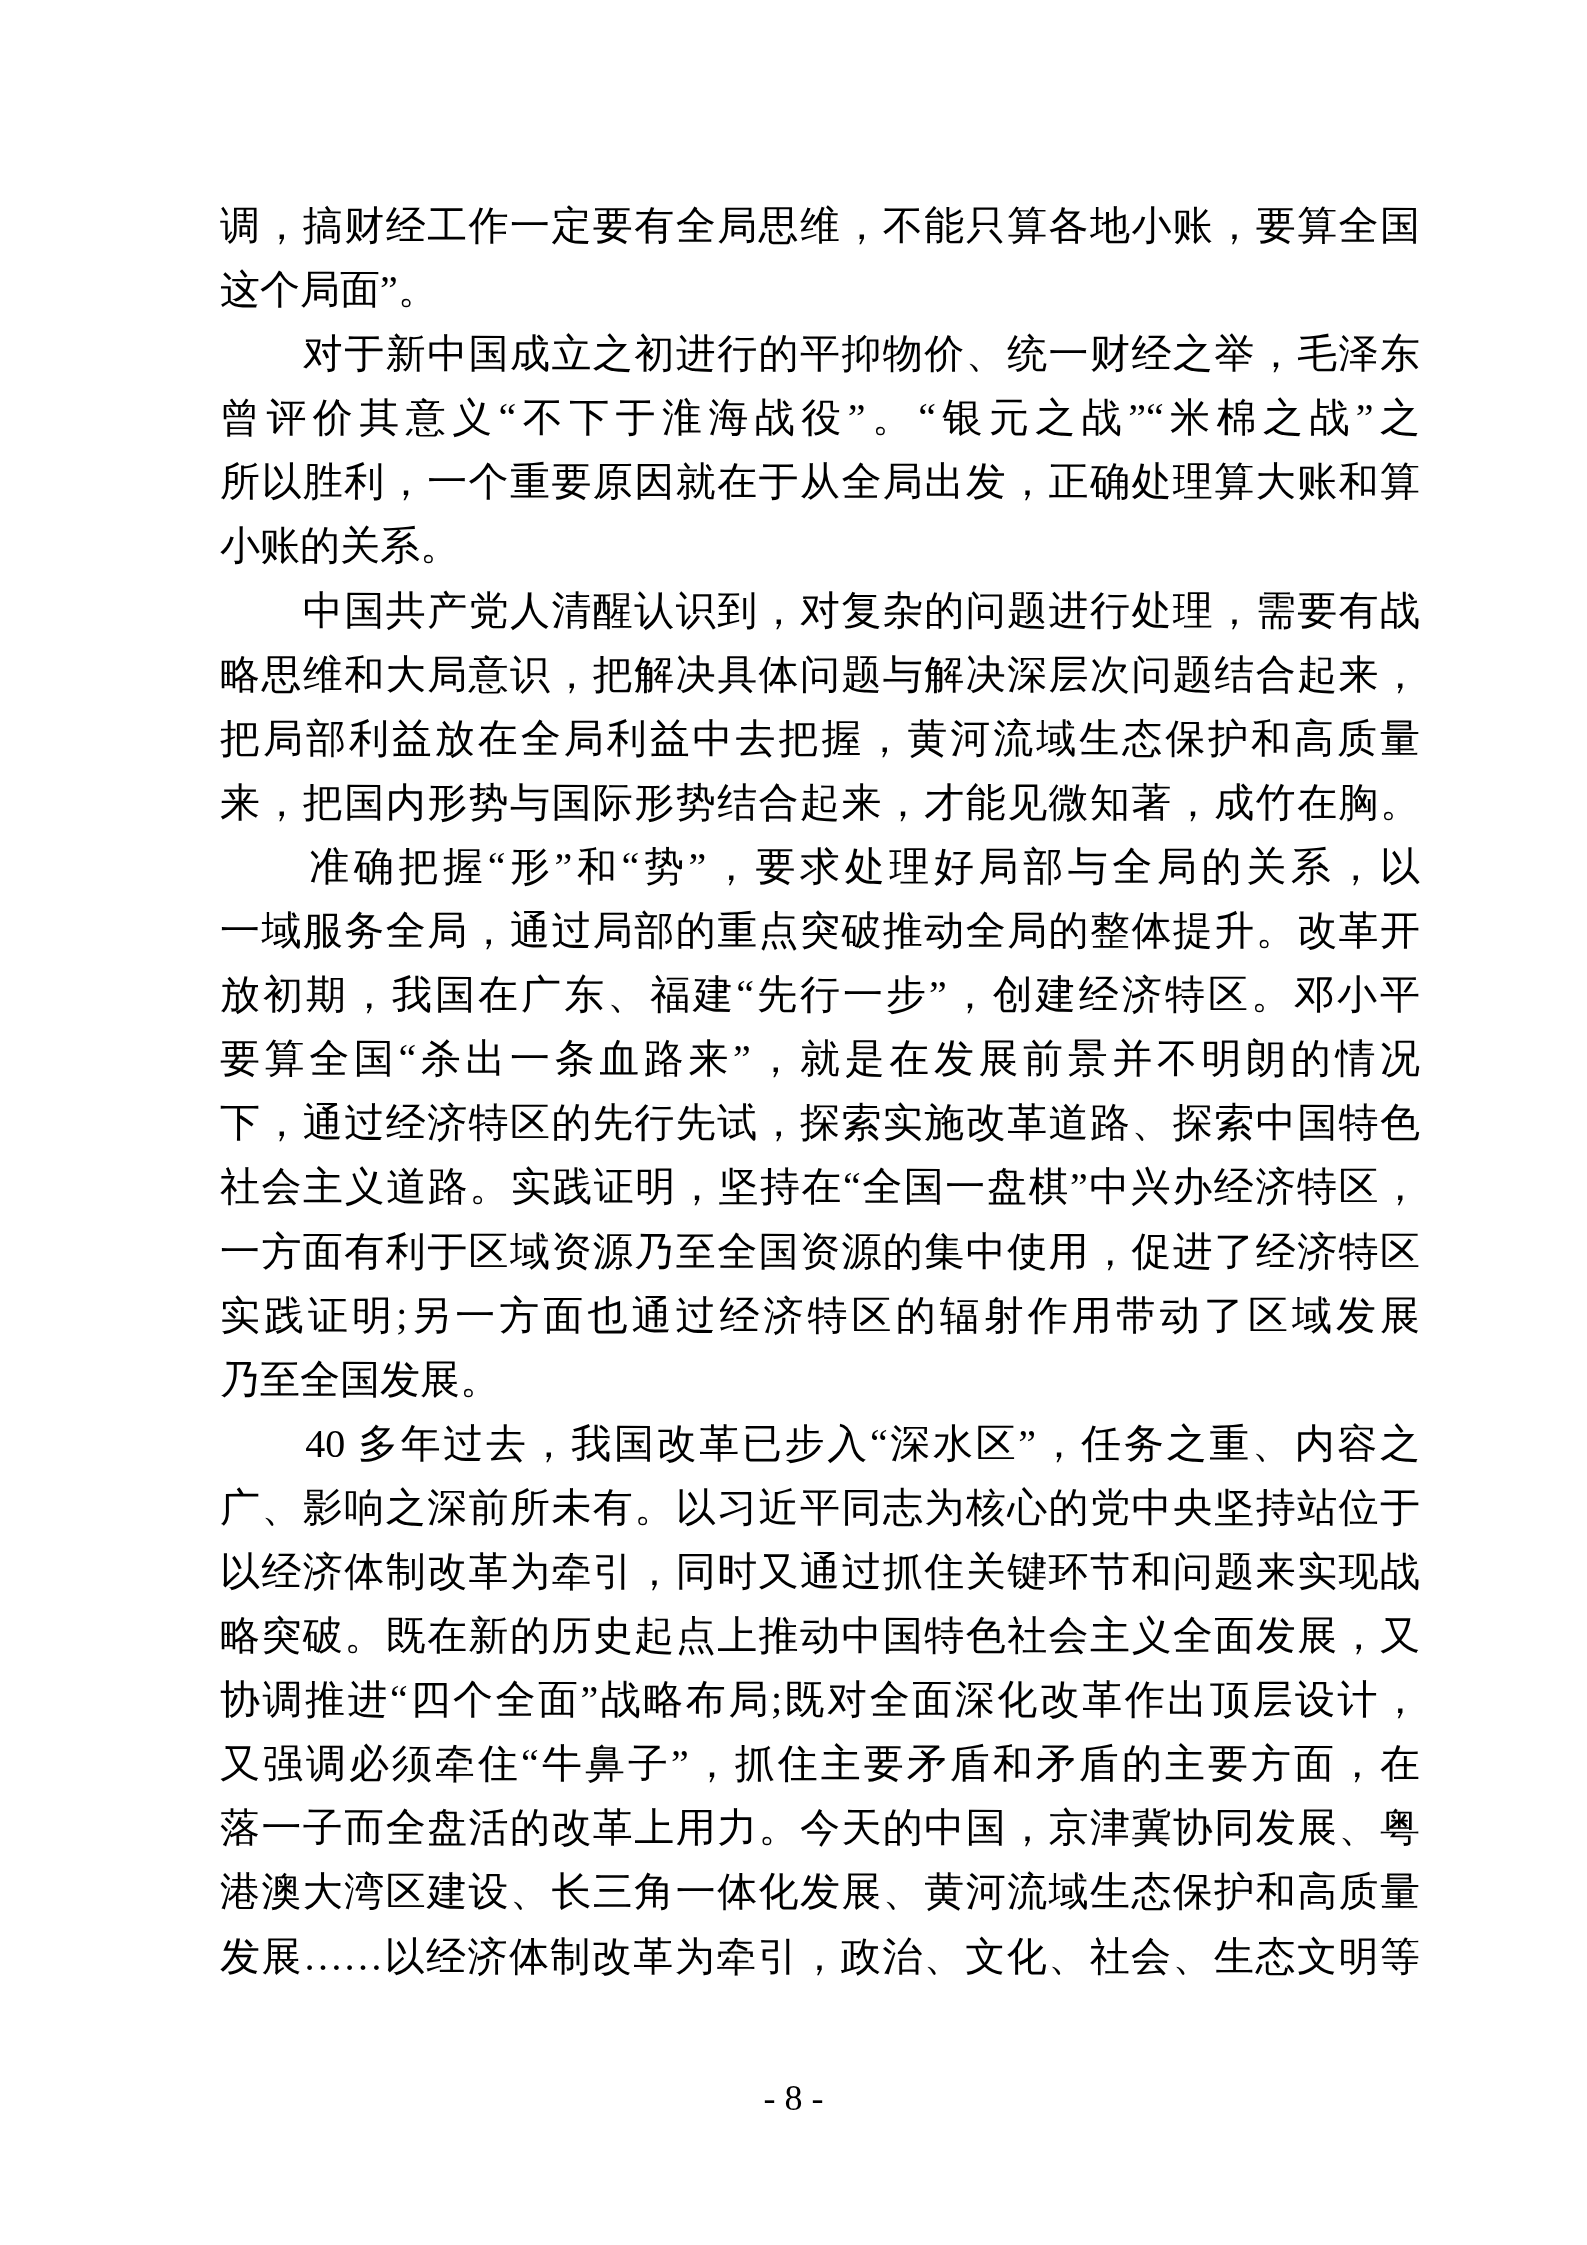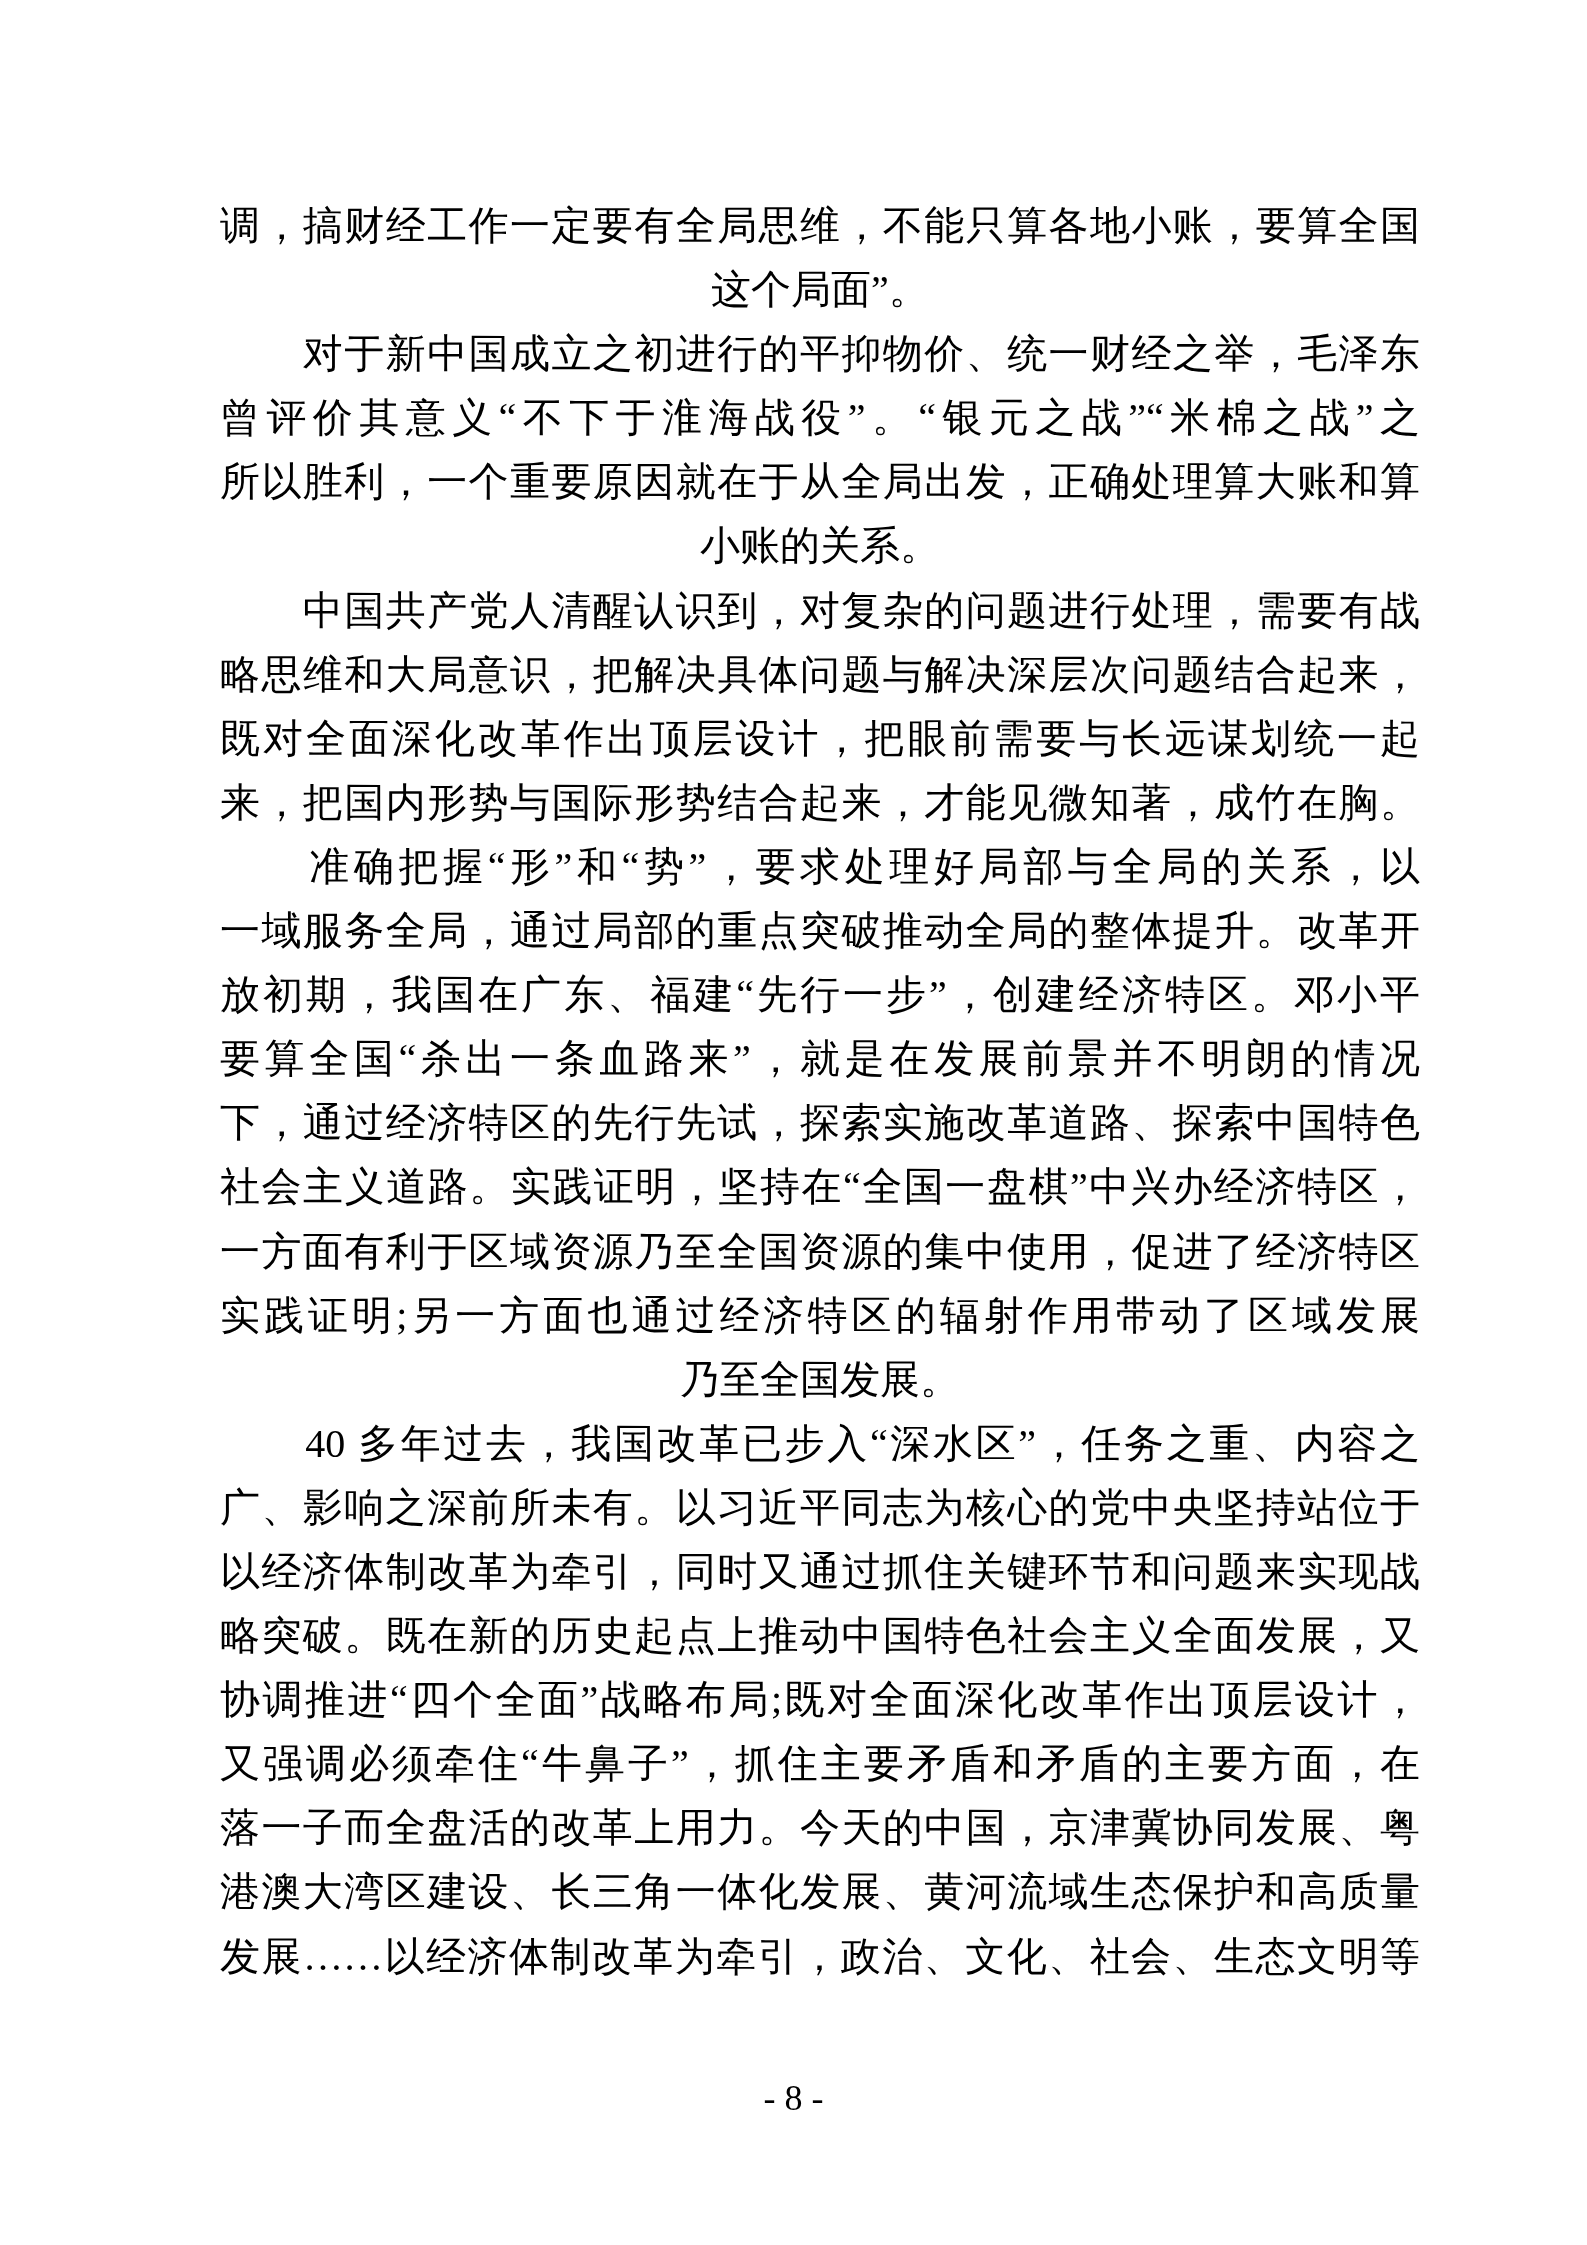--- a/index.html
+++ b/index.html
@@ -27,21 +27,21 @@
     position: absolute;
     left: 220px;
     top: 194px;
     width: 1200px;
   }
   .line {
     height: 64.1px;
     line-height: 64.1px;
     font-size: 40px;
     white-space: nowrap;
-    text-align: center;
+    text-align: left;
     font-weight: 300;
   }
   .line.just {
     text-align: justify;
     text-align-last: justify;
     text-justify: inter-character;
     white-space: normal;
   }
   .footer {
     position: absolute;
@@ -61,21 +61,21 @@
 <div class="page">
   <div class="text-block">
       <div class="line just">调，搞财经工作一定要有全局思维，不能只算各地小账，要算全国</div>
       <div class="line">这个局面”。</div>
       <div class="line just">　　对于新中国成立之初进行的平抑物价、统一财经之举，毛泽东</div>
       <div class="line just">曾评价其意义“不下于淮海战役”。“银元之战”“米棉之战”之</div>
       <div class="line just">所以胜利，一个重要原因就在于从全局出发，正确处理算大账和算</div>
       <div class="line">小账的关系。</div>
       <div class="line just">　　中国共产党人清醒认识到，对复杂的问题进行处理，需要有战</div>
       <div class="line just">略思维和大局意识，把解决具体问题与解决深层次问题结合起来，</div>
-      <div class="line just">既对全面深化改革作出顶层设计，把眼前需要与长远谋划统一起</div>
+      <div class="line just">把局部利益放在全局利益中去把握，黄河流域生态保护和高质量</div>
       <div class="line just">来，把国内形势与国际形势结合起来，才能见微知著，成竹在胸。</div>
       <div class="line just">　　准确把握“形”和“势”，要求处理好局部与全局的关系，以</div>
       <div class="line just">一域服务全局，通过局部的重点突破推动全局的整体提升。改革开</div>
       <div class="line just">放初期，我国在广东、福建“先行一步”，创建经济特区。邓小平</div>
       <div class="line just">要算全国“杀出一条血路来”，就是在发展前景并不明朗的情况</div>
       <div class="line just">下，通过经济特区的先行先试，探索实施改革道路、探索中国特色</div>
       <div class="line just">社会主义道路。实践证明，坚持在“全国一盘棋”中兴办经济特区，</div>
       <div class="line just">一方面有利于区域资源乃至全国资源的集中使用，促进了经济特区</div>
       <div class="line just">实践证明;另一方面也通过经济特区的辐射作用带动了区域发展</div>
       <div class="line">乃至全国发展。</div>

